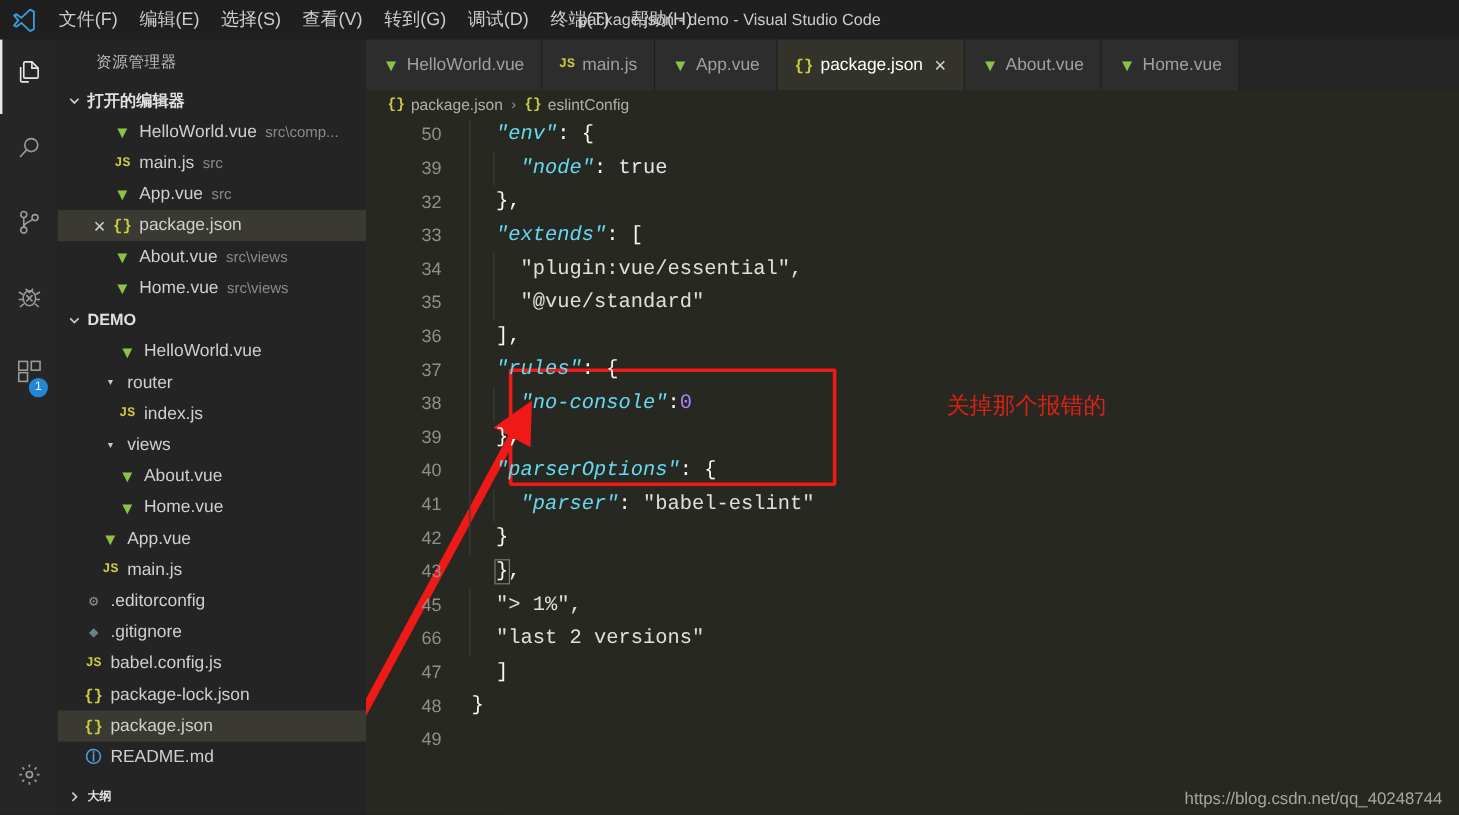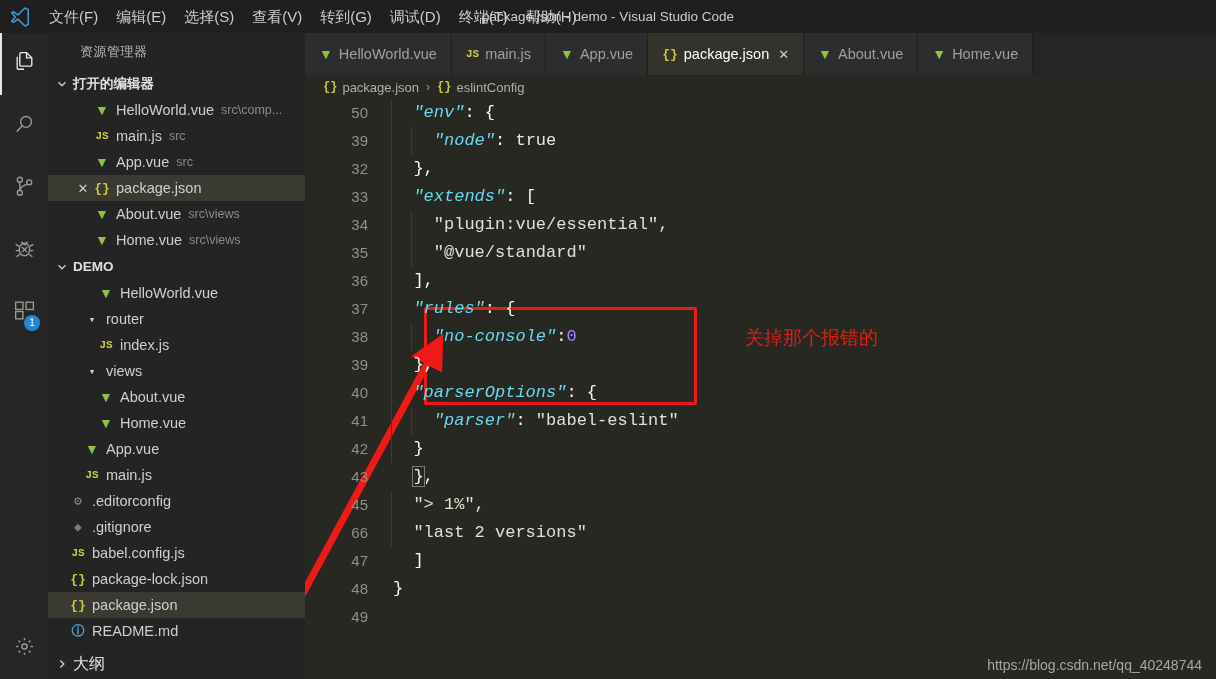--- a/index.html
+++ b/index.html
@@ -141,21 +141,21 @@
   .row .desc {
     margin-left: 7px;
     color: #8a8a8a;
     font-size: 12.5px;
   }
   .outline-header {
     position: absolute; left: 0; bottom: 0;
     width: 257px; height: 30px;
     display: flex; align-items: center;
     padding-left: 6px;
-    color: #e0e0e0; font-size: 16px; font-weight: normal;
+    color: #e0e0e0; font-size: 10px; font-weight: bold;
     background: #242424;
     cursor: pointer;
   }
 
   
   .editor-area {
     position: absolute; top: 33px; left: 305px;
     width: 911px; height: 646px;
     background: #272822;
   }
@@ -259,20 +259,21 @@
     border-radius: 2px;
     pointer-events: none;
   }
   .anno-text {
     position: absolute;
     color: #e21f15;
     font-size: 19px;
     font-family: Liberation Serif, serif;
     white-space: nowrap;
     pointer-events: none;
+    margin-left: 44px;
   }
   .anno-arrow {
     position: absolute;
     pointer-events: none;
   }
   .watermark {
     position: absolute;
     right: 14px; bottom: 6px;
     color: #a7a7a0;
     font-size: 14px;

